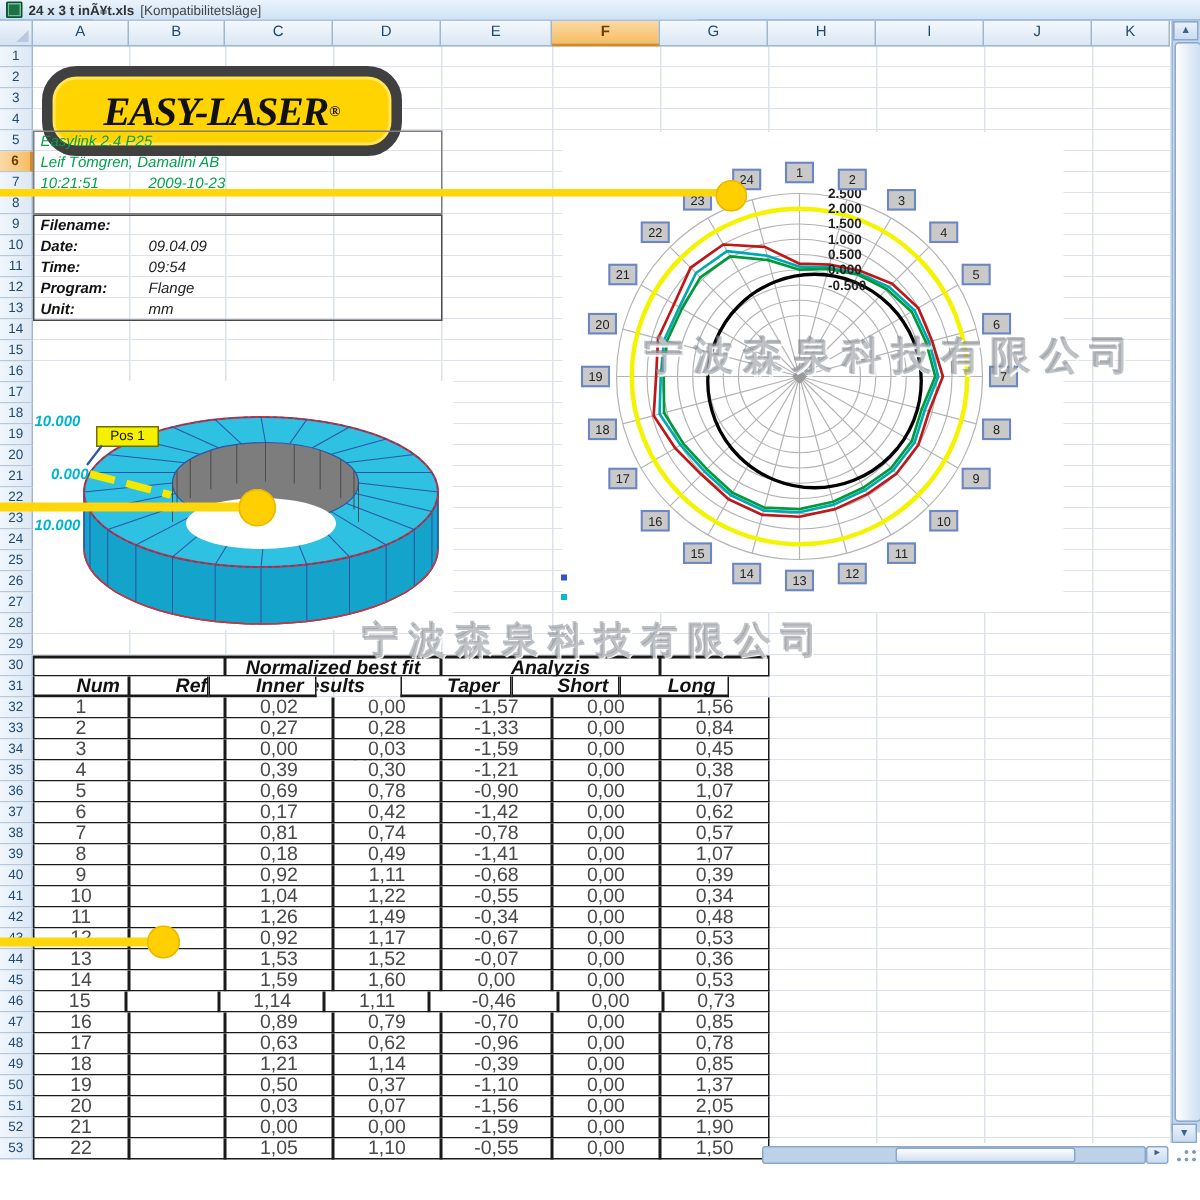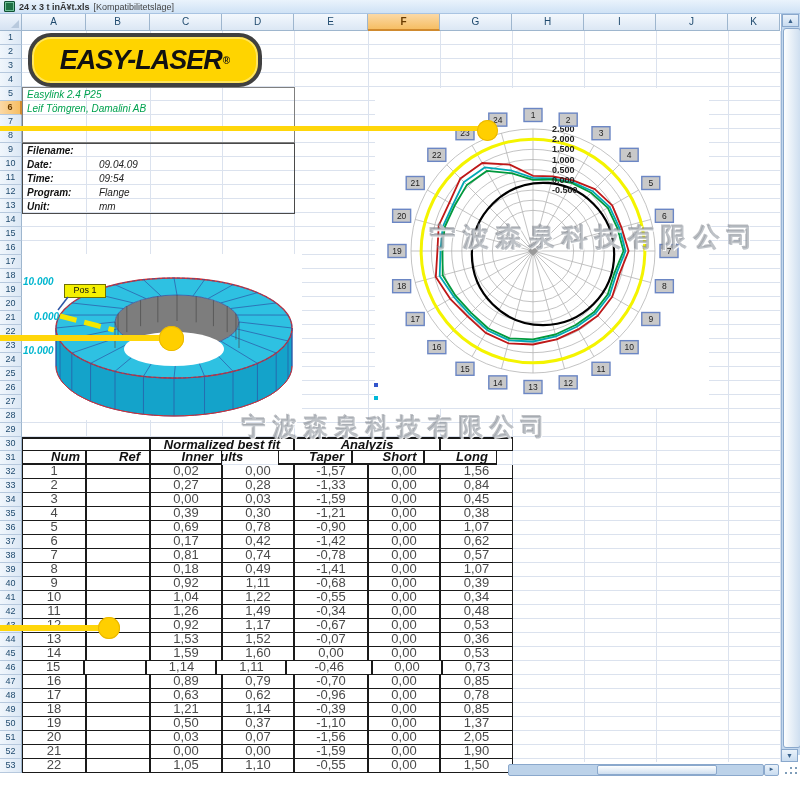--- a/index.html
+++ b/index.html
@@ -25,22 +25,22 @@
   .rowhead{left:0;width:22px;height:14px;box-sizing:border-box;border-right:1px solid #9eb6ce;border-bottom:1px solid #b6c8dd;
            background:linear-gradient(90deg,#f0f6fc,#dce8f5);color:#1f4a6e;font-size:9px;text-align:center;line-height:13px;z-index:6;}
   .rowhead.sel{background:linear-gradient(90deg,#fbd9a6,#f6be63);border-right:2px solid #d08a2e;color:#6b3d00;font-weight:bold;}
   
   #gridlines{left:22px;top:31px;width:758px;height:731px;z-index:1;
     background:repeating-linear-gradient(to bottom,transparent 0 13px,#dbe2ee 13px 14px);}
   .vline{top:31px;height:731px;width:1px;background:#dbe2ee;z-index:1;}
   
   .chartbg{background:#fff;z-index:2;}
   
-  #logo{left:28px;top:33px;width:226px;height:46px;background:#ffd400;border:4px solid #404040;border-radius:23px;
-        display:flex;align-items:center;justify-content:center;z-index:3;box-shadow:inset 0 0 0 2px #ffe55e;}
+  #logo{left:28px;top:44px;width:226px;height:46px;background:#ffd400;border:7px solid #404040;border-radius:23px;
+        display:flex;align-items:center;justify-content:center;z-index:3;box-shadow:inset 0 0 0 2px #ffe55e;font-family:Liberation Serif, serif;}
   #logo .lt{font-size:27px;font-weight:bold;font-style:italic;color:#111;letter-spacing:-1px;}
   #logo .reg{font-size:10px;font-weight:bold;color:#111;vertical-align:super;margin-left:1px;}
   
   #sessionbox{left:22px;top:87px;width:273px;height:56px;border:1px solid #7f7f7f;box-sizing:border-box;background:transparent;z-index:3;}
   .green{color:#00a24f;font-style:italic;font-size:10px;line-height:14px;white-space:nowrap;}
   #filebox{left:22px;top:143px;width:273px;height:71px;border:1px solid #4a4a4a;box-sizing:border-box;z-index:3;background:transparent;}
   .frow{display:flex;height:14px;line-height:13px;font-size:10px;}
   .flabel{width:72px;padding-left:4px;font-weight:bold;font-style:italic;color:#111;}
   .fvalue{font-style:italic;color:#222;}
   
@@ -342,20 +342,24 @@
   </div>
 
   <div id="logo" class="abs">
     <span class="lt">EASY-LASER</span>
     <span class="reg">®</span>
   </div>
 
   <div id="sessionbox" class="abs">
     <div class="green" style="padding-left:4px;">Easylink 2.4 P25</div>
     <div class="green" style="padding-left:4px;">Leif Tömgren, Damalini AB</div>
+    <div style="display:flex;">
+      <span class="green" style="padding-left:4px;width:72px;">10:21:51</span>
+      <span class="green">2009-10-23</span>
+    </div>
   </div>
 
   <div id="filebox" class="abs">
       <div class="frow">
         <div class="flabel">Filename:</div>
         <div class="fvalue"></div>
       </div>
       <div class="frow">
         <div class="flabel">Date:</div>
         <div class="fvalue">09.04.09</div>
@@ -388,21 +392,21 @@
 
   <div id="rtable" class="abs">
       <div class="trow first">
         <div class="tcell " style="width: 128px;"></div>
         <div class="tcell grouph" style="width: 144px;">Normalized best fit results</div>
         <div class="tcell grouph" style="width: 146px;">Analyzis</div>
         <div class="tcell " style="width: 73px;"></div>
       </div>
       <div class="trow colhead-row">
         <div class="tcell" style="width: 64px;">Num</div>
-        <div class="tcell" style="width: 64px;">Ref</div>
+        <div class="tcell" style="width: 53px; text-align: right;">Ref</div>
         <div class="tcell" style="width: 72px;">Inner</div>
         <div class="tcell" style="width: 56px; margin-top: 48px;">Outer</div>
         <div class="tcell" style="width: 74px;">Taper</div>
         <div class="tcell" style="width: 72px;">Short wv</div>
         <div class="tcell" style="width: 73px;">Long wv</div>
       </div>
       <div class="trow">
         <div class="tcell" style="width: 64px;">1</div>
         <div class="tcell" style="width: 64px;"></div>
         <div class="tcell" style="width: 72px;">0,02</div>

